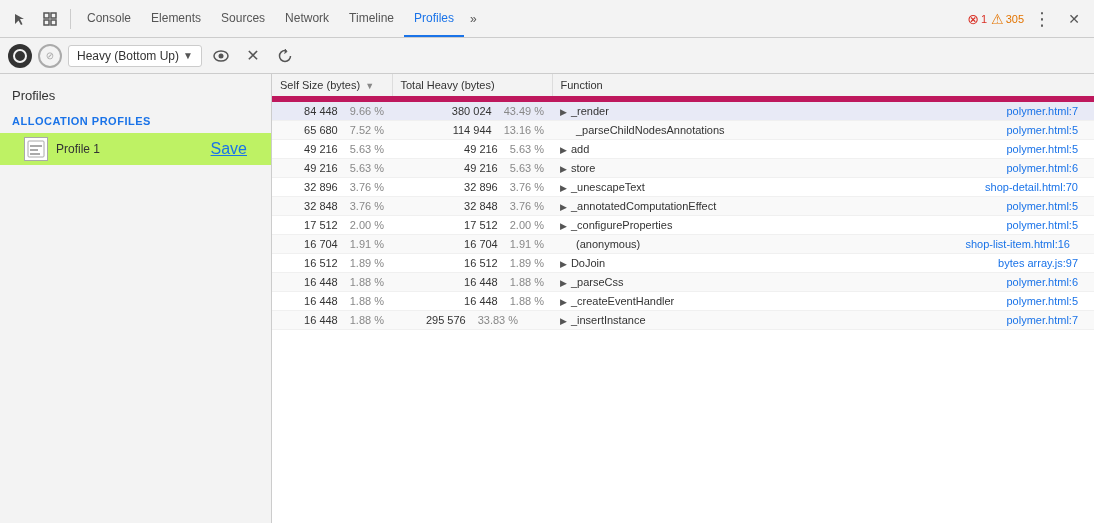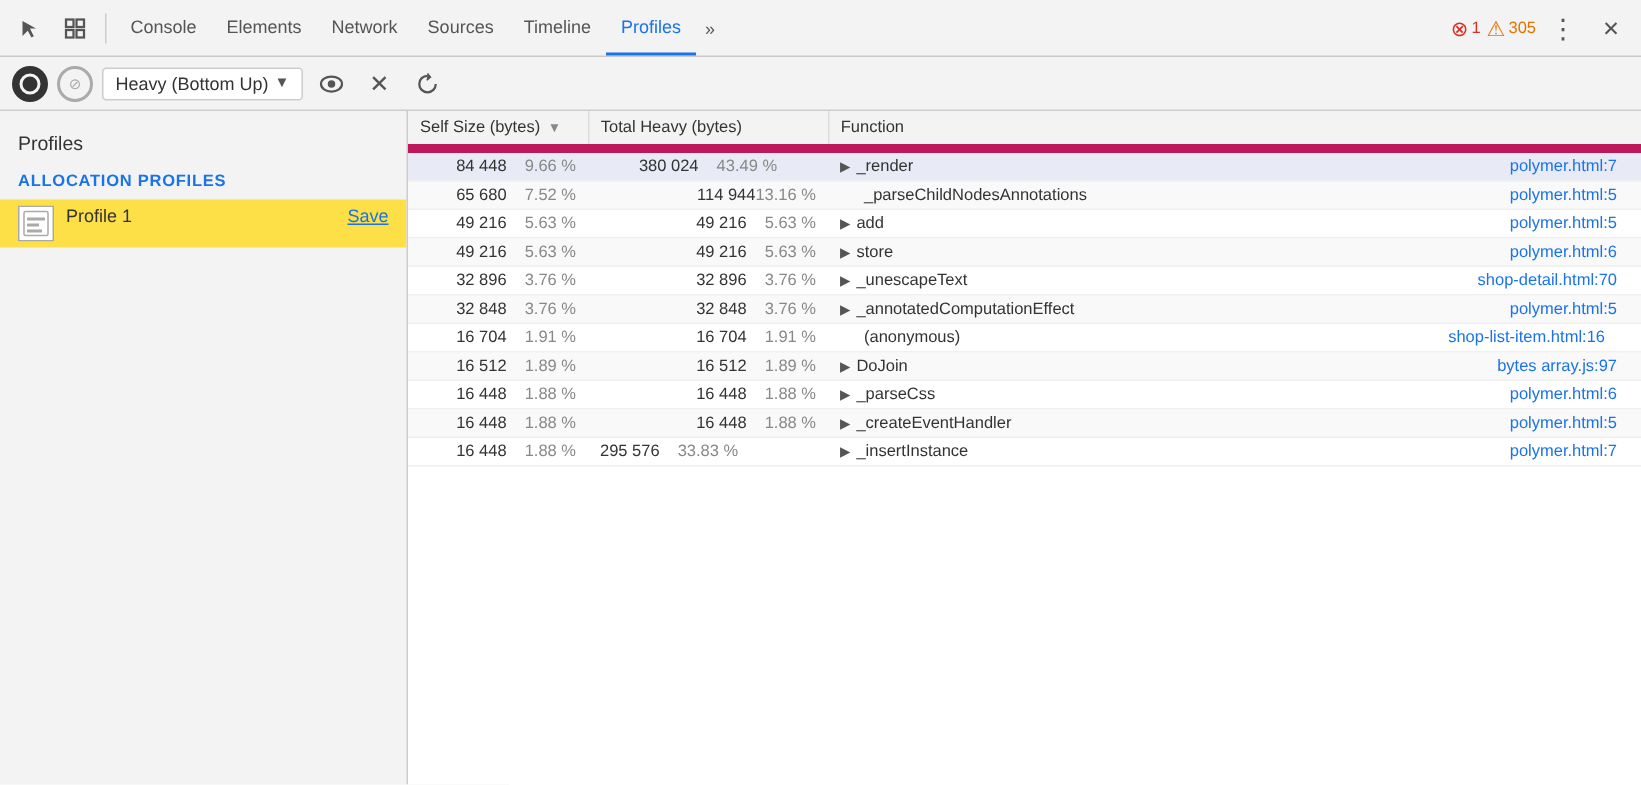--- a/index.html
+++ b/index.html
@@ -202,44 +202,44 @@
     .sidebar-section-header {
       padding: 6px 12px;
       font-size: 11px;
       font-weight: 700;
       color: #1a73e8;
       text-transform: uppercase;
       letter-spacing: 0.5px;
     }
     .sidebar-item {
       display: flex;
-      align-items: flex-start;
-      padding: 4px 12px;
+      align-items: center;
+      padding: 4px 24px;
       cursor: pointer;
       gap: 8px;
-      background: #fde047;
+      background: #bef264;
     }
     .profile-icon-img {
       width: 24px;
       height: 24px;
       border: 1px solid #aaa;
       background: #fff;
       display: flex;
       align-items: center;
       justify-content: center;
       font-size: 9px;
       color: #333;
     }
     .sidebar-item-label {
       flex: 1;
       font-size: 12px;
       color: #333;
     }
     .sidebar-item-save {
-      font-size: 12px;
+      font-size: 16px;
       color: #1a73e8;
       text-decoration: underline;
       cursor: pointer;
     }
 
     
     .content {
       flex: 1;
       background: white;
       overflow: hidden;
@@ -320,24 +320,24 @@
   </div>
   <div class="top-bar-divider"></div>
   <div class="tab-list">
     <div class="tab">
         <span>Console</span>
       </div>
     <div class="tab">
         <span>Elements</span>
       </div>
     <div class="tab">
+        <span>Sources</span>
+      </div>
+    <div class="tab">
         <span>Network</span>
-      </div>
-    <div class="tab">
-        <span>Sources</span>
       </div>
     <div class="tab">
         <span>Timeline</span>
       </div>
     <div class="tab active">
         <span>Profiles</span>
       </div>
     <div class="tab-overflow">
         <span>»</span>
       </div>
@@ -420,26 +420,26 @@
               <span>Total Heavy (bytes)</span>
             </th>
             <th>
               <span>Function</span>
             </th>
           </tr>
         </thead>
         <tbody id="table-body">
         <tr class="highlighted">
               <td style="text-align: right;"><span style="margin-right:12px">84 448</span><span style="color:#888">9.66 %</span></td>
-              <td style="text-align: center;"><span style="margin-right:12px">380 024</span><span style="color:#888">43.49 %</span></td>
+              <td style="text-align: right;"><span style="margin-right:12px">380 024</span><span style="color:#888">43.49 %</span></td>
               <td><a class="td-link" href="#" style="float:right;margin-right:8px">polymer.html:7</a><span class="expand-arrow">▶</span><span>_render</span></td>
             </tr>
             <tr>
               <td style="text-align: right;"><span style="margin-right:12px">65 680</span><span style="color:#888">7.52 %</span></td>
-              <td style="text-align: right;"><span style="">114 944</span><span style="color:#888">13.16 %</span></td>
+              <td style="text-align: right;"><span style="margin-right:12px">114 944</span><span style="color:#888">13.16 %</span></td>
               <td><a class="td-link" href="#" style="float:right;margin-right:8px">polymer.html:5</a><span style="display:inline-block;width:16px"></span><span>_parseChildNodesAnnotations</span></td>
             </tr>
             <tr>
               <td style="text-align: right;"><span style="margin-right:12px">49 216</span><span style="color:#888">5.63 %</span></td>
               <td style="text-align: right;"><span style="margin-right:12px">49 216</span><span style="color:#888">5.63 %</span></td>
               <td><a class="td-link" href="#" style="float:right;margin-right:8px">polymer.html:5</a><span class="expand-arrow">▶</span><span>add</span></td>
             </tr>
             <tr>
               <td style="text-align: right;"><span style="margin-right:12px">49 216</span><span style="color:#888">5.63 %</span></td>
               <td style="text-align: right;"><span style="margin-right:12px">49 216</span><span style="color:#888">5.63 %</span></td>
@@ -449,20 +449,25 @@
               <td style="text-align: right;"><span style="margin-right:12px">32 896</span><span style="color:#888">3.76 %</span></td>
               <td style="text-align: right;"><span style="margin-right:12px">32 896</span><span style="color:#888">3.76 %</span></td>
               <td><a class="td-link" href="#" style="float:right;margin-right:8px">shop-detail.html:70</a><span class="expand-arrow">▶</span><span>_unescapeText</span></td>
             </tr>
             <tr>
               <td style="text-align: right;"><span style="margin-right:12px">32 848</span><span style="color:#888">3.76 %</span></td>
               <td style="text-align: right;"><span style="margin-right:12px">32 848</span><span style="color:#888">3.76 %</span></td>
               <td><a class="td-link" href="#" style="float:right;margin-right:8px">polymer.html:5</a><span class="expand-arrow">▶</span><span>_annotatedComputationEffect</span></td>
             </tr>
             <tr>
+              <td style="text-align: right;"><span style="margin-right:12px">17 512</span><span style="color:#888">2.00 %</span></td>
+              <td style="text-align: right;"><span style="margin-right:12px">17 512</span><span style="color:#888">2.00 %</span></td>
+              <td><a class="td-link" href="#" style="float:right;margin-right:8px">polymer.html:5</a><span class="expand-arrow">▶</span><span>_configureProperties</span></td>
+            </tr>
+            <tr>
               <td style="text-align: right;"><span style="margin-right:12px">16 704</span><span style="color:#888">1.91 %</span></td>
               <td style="text-align: right;"><span style="margin-right:12px">16 704</span><span style="color:#888">1.91 %</span></td>
               <td><a class="td-link" href="#" style="float:right;margin-right:16px">shop-list-item.html:16</a><span style="display:inline-block;width:16px"></span><span>(anonymous)</span></td>
             </tr>
             <tr>
               <td style="text-align: right;"><span style="margin-right:12px">16 512</span><span style="color:#888">1.89 %</span></td>
               <td style="text-align: right;"><span style="margin-right:12px">16 512</span><span style="color:#888">1.89 %</span></td>
               <td><a class="td-link" href="#" style="float:right;margin-right:8px">bytes array.js:97</a><span class="expand-arrow">▶</span><span>DoJoin</span></td>
             </tr>
             <tr>
@@ -470,20 +475,20 @@
               <td style="text-align: right;"><span style="margin-right:12px">16 448</span><span style="color:#888">1.88 %</span></td>
               <td><a class="td-link" href="#" style="float:right;margin-right:8px">polymer.html:6</a><span class="expand-arrow">▶</span><span>_parseCss</span></td>
             </tr>
             <tr>
               <td style="text-align: right;"><span style="margin-right:12px">16 448</span><span style="color:#888">1.88 %</span></td>
               <td style="text-align: right;"><span style="margin-right:12px">16 448</span><span style="color:#888">1.88 %</span></td>
               <td><a class="td-link" href="#" style="float:right;margin-right:8px">polymer.html:5</a><span class="expand-arrow">▶</span><span>_createEventHandler</span></td>
             </tr>
             <tr>
               <td style="text-align: right;"><span style="margin-right:12px">16 448</span><span style="color:#888">1.88 %</span></td>
-              <td style="text-align: left;"><span style="margin-right:12px">295 576</span><span style="color:#888">33.83 %</span></td>
+              <td style="text-align: center;"><span style="margin-right:12px">295 576</span><span style="color:#888">33.83 %</span></td>
               <td><a class="td-link" href="#" style="float:right;margin-right:8px">polymer.html:7</a><span class="expand-arrow">▶</span><span>_insertInstance</span></td>
             </tr>
           </tbody>
       </table>
     </div>
   </div>
 </div>
 
 </body></html>

